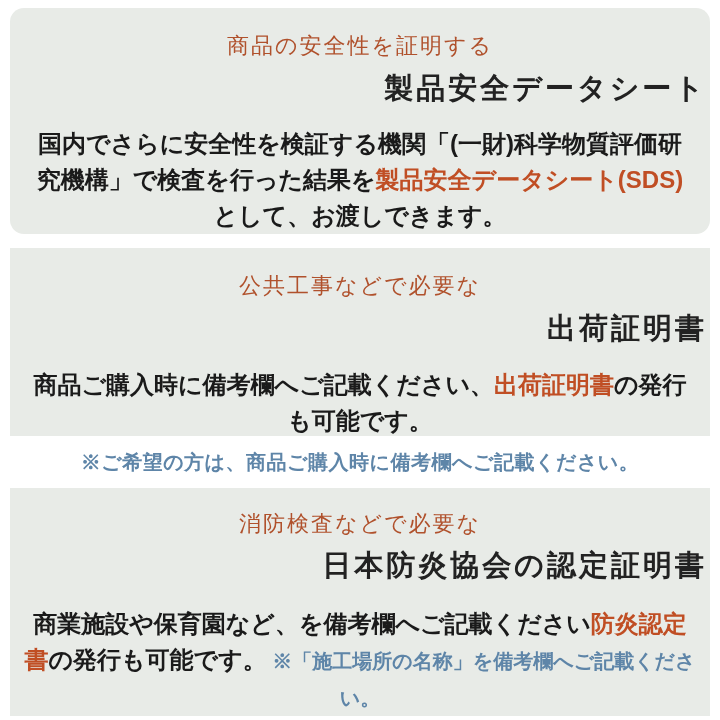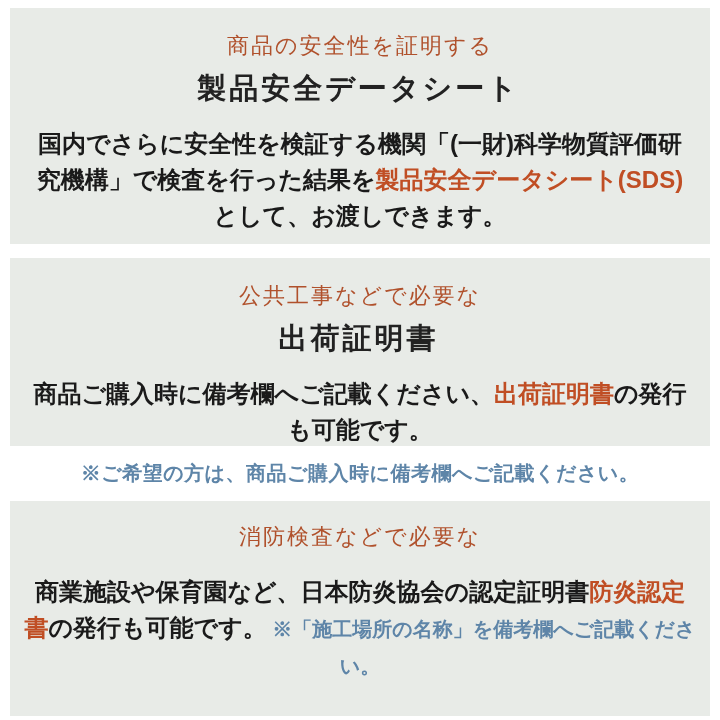--- a/index.html
+++ b/index.html
@@ -15,39 +15,39 @@
     height: 720px;
     padding: 8px 10px 4px 10px;
     display: flex;
     flex-direction: column;
     background: var(--page_bg, #ffffff);
   }
   .panel {
     width: 100%;
     background: var(--panel_bg, #e8ebe8);
   }
-  .panel-sds  { height: 236px; padding-top: 24px; }
+  .panel-sds  { height: 236px; padding-top: 24px; border-radius: 14px; }
   .panel-ship { height: 188px; margin-top: 14px; padding-top: 24px; }
   .panel-fire { flex: 1 1 auto; padding-top: 22px; }
   .eyebrow {
     font-family: "DejaVu Serif", "Liberation Serif", serif;
     font-size: 22px;
     line-height: 1.25;
     letter-spacing: 2px;
     color: var(--accent, #b0512c);
     text-align: center;
   }
   .big-title {
     font-family: Liberation Sans, sans-serif;
     font-size: 29px;
     line-height: 1.2;
     letter-spacing: 3px;
     font-weight: 600;
     color: var(--title_text, #222222);
-    text-align: center;
+    text-align: right;
     margin: 11px 3px 0 0;
   }
   .body-text {
     font-size: 24px;
     font-weight: 700;
     line-height: 36px;
     color: var(--text, #1a1a1a);
     text-align: center;
     margin: 21px 0 0 0;
     padding: 0 22px;
@@ -86,16 +86,17 @@
     <h2 class="big-title">出荷証明書</h2>
     <p class="body-text"><span>商品ご購入時に備考欄へご記載ください、</span><span class="seg-em">出荷証明書</span><span>の発行も可能です。</span></p>
   </section>
 
   <div class="note-row">
     <p class="note-text">※ご希望の方は、商品ご購入時に備考欄へご記載ください。</p>
   </div>
 
   <section class="panel panel-fire">
     <div class="eyebrow">消防検査などで必要な</div>
-    <p class="body-text"><span>商業施設や保育園など、日本防炎協会の認定証明書</span><span class="seg-em">防炎認定書</span><span>の発行も可能です。</span><span class="seg-note"> ※「施工場所の名称」を備考欄へご記載ください。</span></p>
+    <h2 class="big-title">日本防炎協会の認定証明書</h2>
+    <p class="body-text"><span>商業施設や保育園など、を備考欄へご記載ください</span><span class="seg-em">防炎認定書</span><span>の発行も可能です。</span><span class="seg-note"> ※「施工場所の名称」を備考欄へご記載ください。</span></p>
   </section>
 
 </div>
 
 </body></html>

